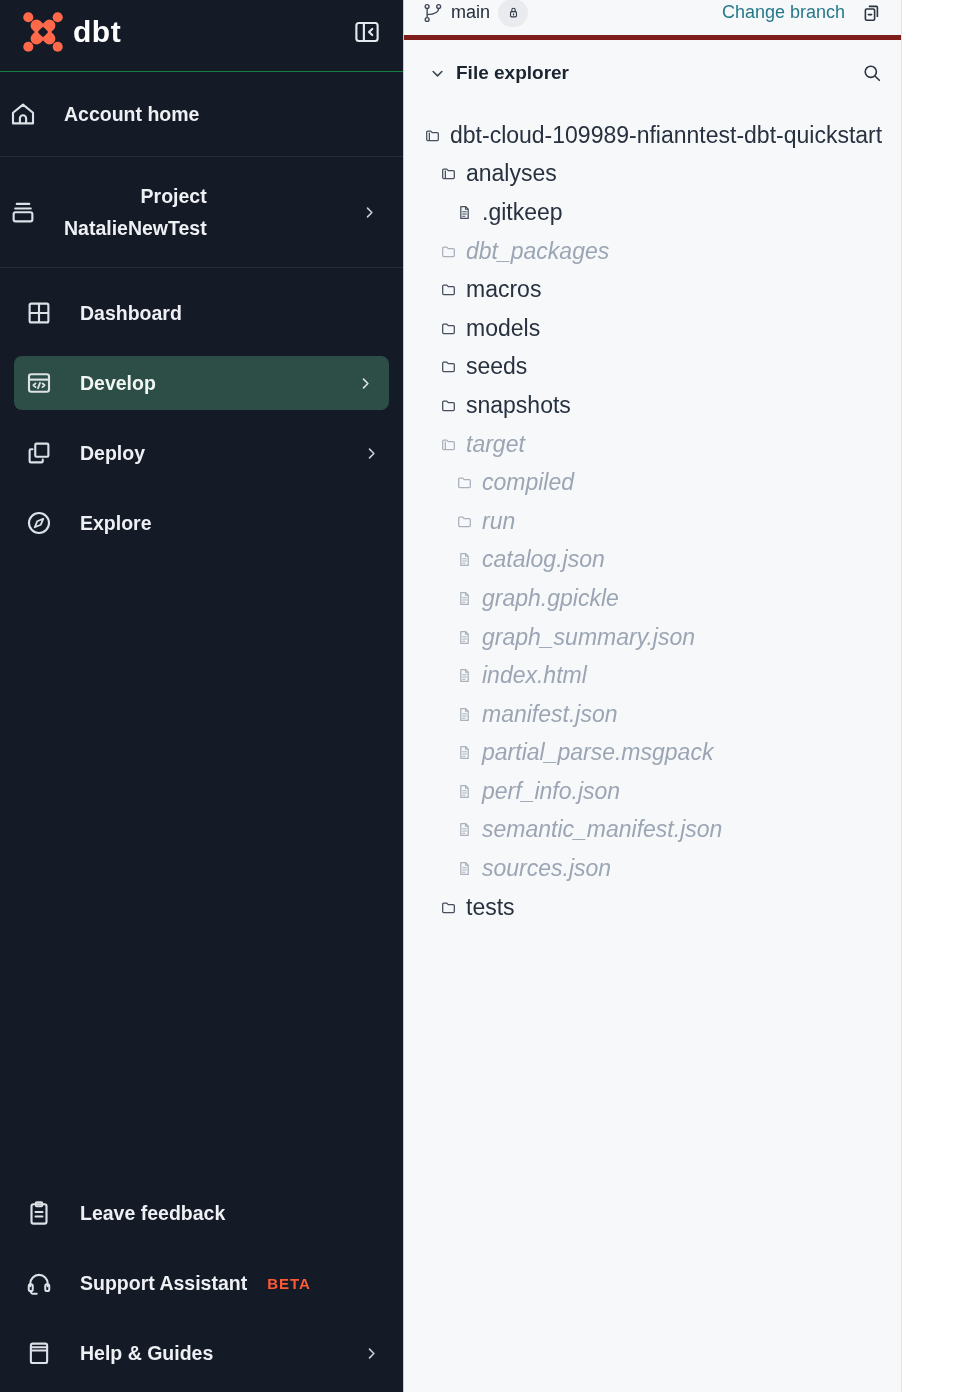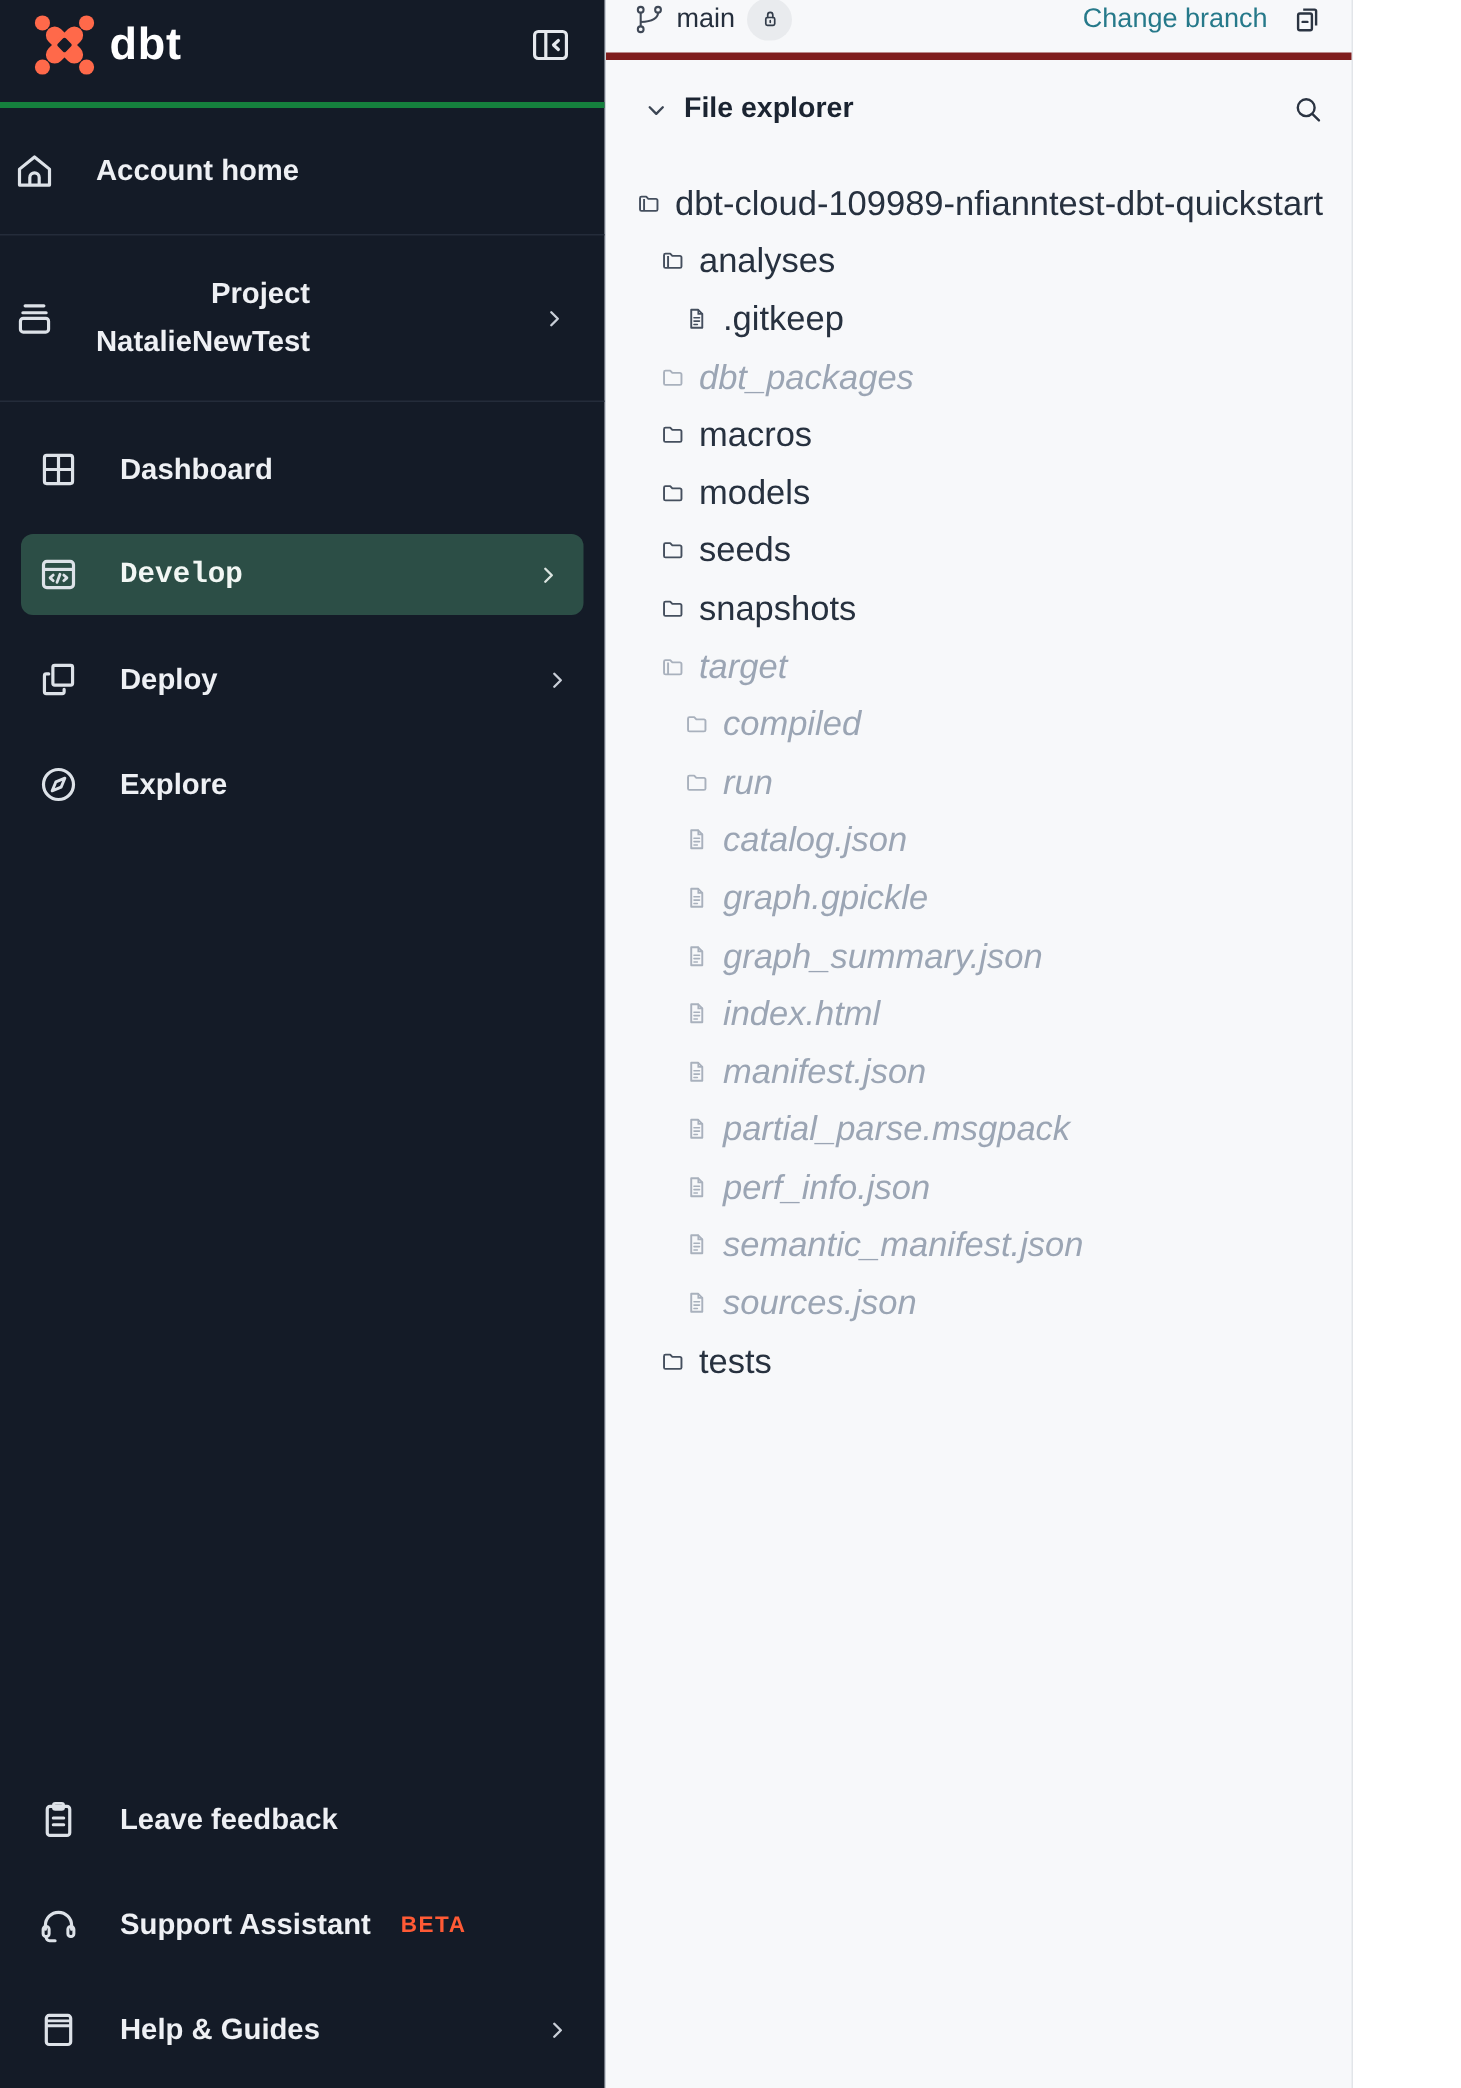--- a/index.html
+++ b/index.html
@@ -3,41 +3,41 @@
 <meta charset="utf-8">
 <style>
   * { box-sizing: border-box; margin: 0; padding: 0; }
   html,body { width: 974px; height: 1392px; overflow: hidden;
     font-family: "Liberation Sans", sans-serif; background:#fff; }
   .app { display:flex; width:974px; height:1392px; }
 
   
   .sidebar { width:404px; flex:0 0 404px; background:#141b27; color:#e9ecf0;
     display:flex; flex-direction:column; border-right:1px solid #c9ced5; }
-  .side-header { height:72px; border-bottom:4px solid #15803d; display:flex;
+  .side-header { height:72px; border-bottom:1px solid #15803d; display:flex;
     align-items:center; padding:0 20px 8px 22px; }
   .logo-mark { width:42px; height:42px; }
   .logo-text { font-size:30px; font-weight:700; color:#fff; margin-left:9px; letter-spacing:.5px; }
   .collapse-btn { margin-left:auto; width:32px; height:32px; color:#e6e9ee;
     background:none; border:none; cursor:pointer; display:flex; align-items:center; justify-content:center; }
 
   .side-row { display:flex; align-items:center; padding-left:8px; gap:26px; }
   .acct-row { height:85px; border-bottom:1px solid #242c3a; }
   .project-row { height:111px; border-bottom:1px solid #242c3a; padding-right:20px; }
   .side-label { font-size:19.5px; font-weight:600; color:#eef0f4; }
   .two-line { line-height:32px;text-align:right; }
   .s-icon { width:30px; height:30px; flex:0 0 30px; color:#dde2e8; }
   .chev-r { width:19px; height:19px; color:#c9cfd8; margin-left:auto; margin-right:22px; }
   .project-row .chev-r { margin-right:4px; }
 
   .nav-group { padding-top:10px; }
   .nav-item { height:70px; display:flex; align-items:center; padding-left:24px; gap:26px; cursor:pointer; }
   .nav-item.active { height:54px; margin:8px 14px; padding-left:10px; border-radius:8px;
     background:#2c4e46; }
-  .nav-item.active .side-label { color:#f2f7f4;font-family:Liberation Mono, monospace; }
+  .nav-item.active .side-label { color:#f2f7f4; }
   .nav-item.active .chev-r { margin-right:14px; color:#dbe4e0; }
 
   .bottom-group { margin-top:auto; padding-bottom:4px;text-align:center; }
   .beta { font-size:15px; font-weight:700; color:#ff5a35; letter-spacing:1px; margin-left:-6px; }
 
   
   .panel { width:498px; flex:0 0 498px; background:#f7f8fa; border-right:1px solid #e2e5e9;
     display:flex; flex-direction:column; color:#1c2634; }
   .branch-bar { height:40px; flex:0 0 40px; border-bottom:5px solid #7f1d1d; display:flex;
     align-items:center; padding:0 16px 10px 18px; }

